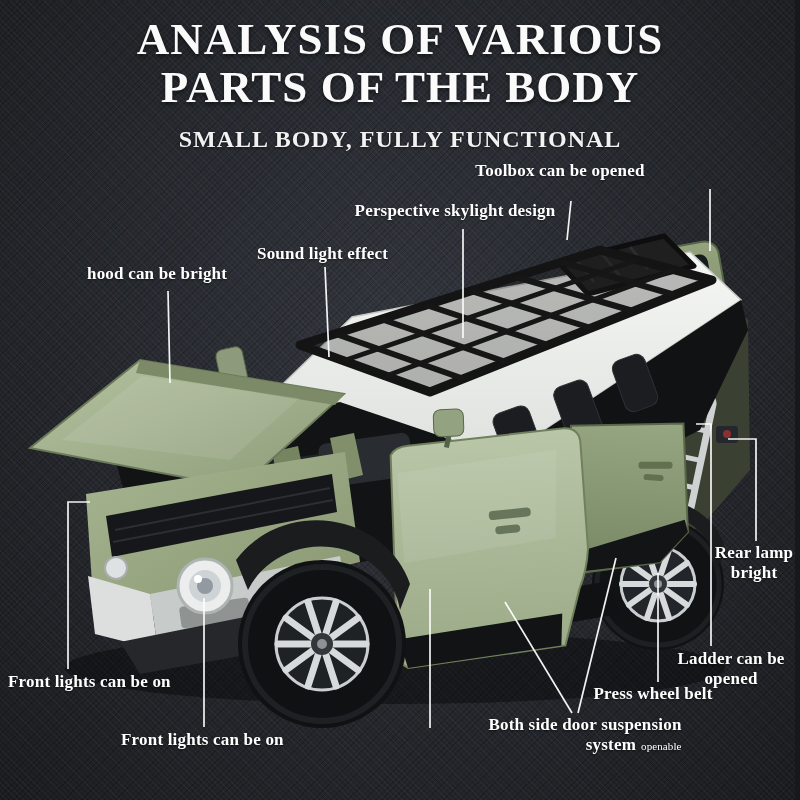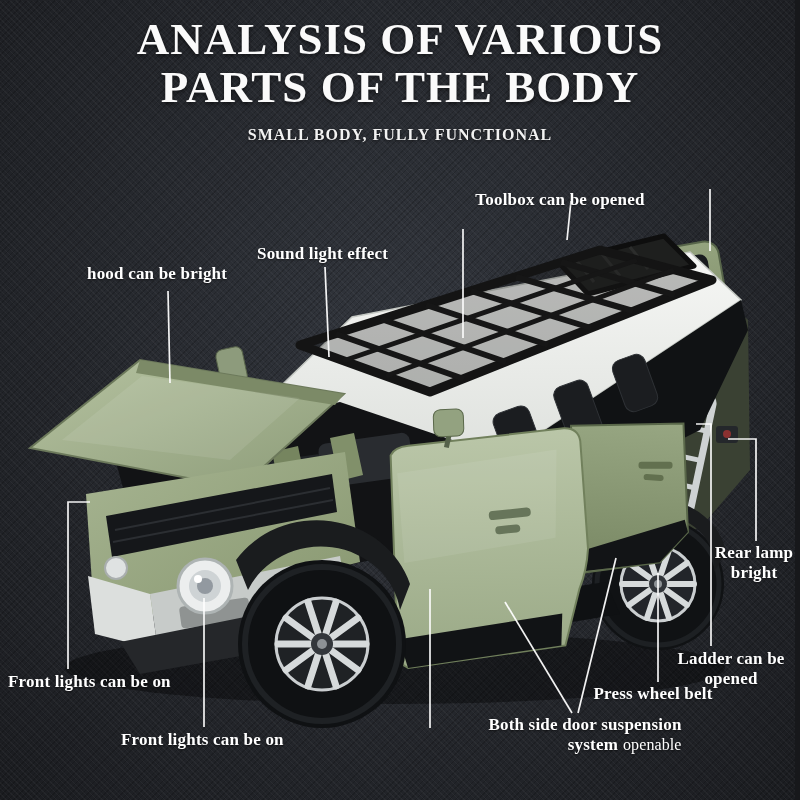--- a/index.html
+++ b/index.html
@@ -12,30 +12,30 @@
       radial-gradient(ellipse at 50% 42%, rgba(84,92,104,0.30) 0%, rgba(20,21,24,0.55) 100%);
     font-family:Liberation Serif, serif;
   }
   .title{
     position:absolute;left:0;top:16px;width:800px;text-align:center;
     color:#fafafa;font-weight:800;font-size:45px;line-height:1.06;letter-spacing:1px;
     text-shadow:0 2px 4px rgba(0,0,0,.6);
   }
   .subtitle{
     position:absolute;left:0;top:126px;width:800px;text-align:center;
-    color:#f2f2f2;font-weight:700;font-size:16px;letter-spacing:1px;
+    color:#f2f2f2;font-weight:700;font-size:24px;letter-spacing:1px;
     text-shadow:0 1px 3px rgba(0,0,0,.6);
   }
   .art{position:absolute;left:0;top:0;width:800px;height:800px;}
   .lbl{
     position:absolute;color:#fff;font-size:17px;font-weight:600;line-height:1.18;
     white-space:nowrap;text-shadow:0 1px 2px rgba(0,0,0,.6);letter-spacing:.2px;
   }
   .ctr{transform:translateX(-50%);text-align:center;}
-  .lbl .sub{font-size:16px;font-weight:500;margin-left:5px;letter-spacing:.1px;}
+  .lbl .sub{font-size:11px;font-weight:500;margin-left:5px;letter-spacing:.1px;}
 </style>
 </head>
 <body>
 
 <div class="stage">
 
   <div class="title">
     <div>ANALYSIS OF VARIOUS</div>
     <div>PARTS OF THE BODY</div>
   </div>
@@ -221,21 +221,22 @@
       <path d="M505,602 L572,713"></path>
       <path d="M616,558 L578,713"></path>
       <path d="M430,589 L430,728"></path>
       <path d="M90,502 L68,502 L68,669"></path>
       <path d="M204,598 L204,727"></path>
     </g>
   </svg>
 
   <div class="lbl" style="left:87px;top:264px;">hood can be bright</div>
   <div class="lbl" style="left:257px;top:244px;">Sound light effect</div>
-  <div class="lbl ctr" style="left:560px;top:190px;">Toolbox can be opened</div>
+  <div class="lbl ctr" style="left:455px;top:201px;">Perspective skylight design</div>
+  <div class="lbl ctr" style="left:560px;top:161px;">Toolbox can be opened</div>
 
 
   <div class="lbl ctr" style="left:731px;top:649px;">
     <div>Ladder can be</div>
     <div>opened</div>
   </div>
 
   <div class="lbl ctr" style="left:754px;top:543px;">
     <div>Rear lamp</div>
     <div>bright</div>

